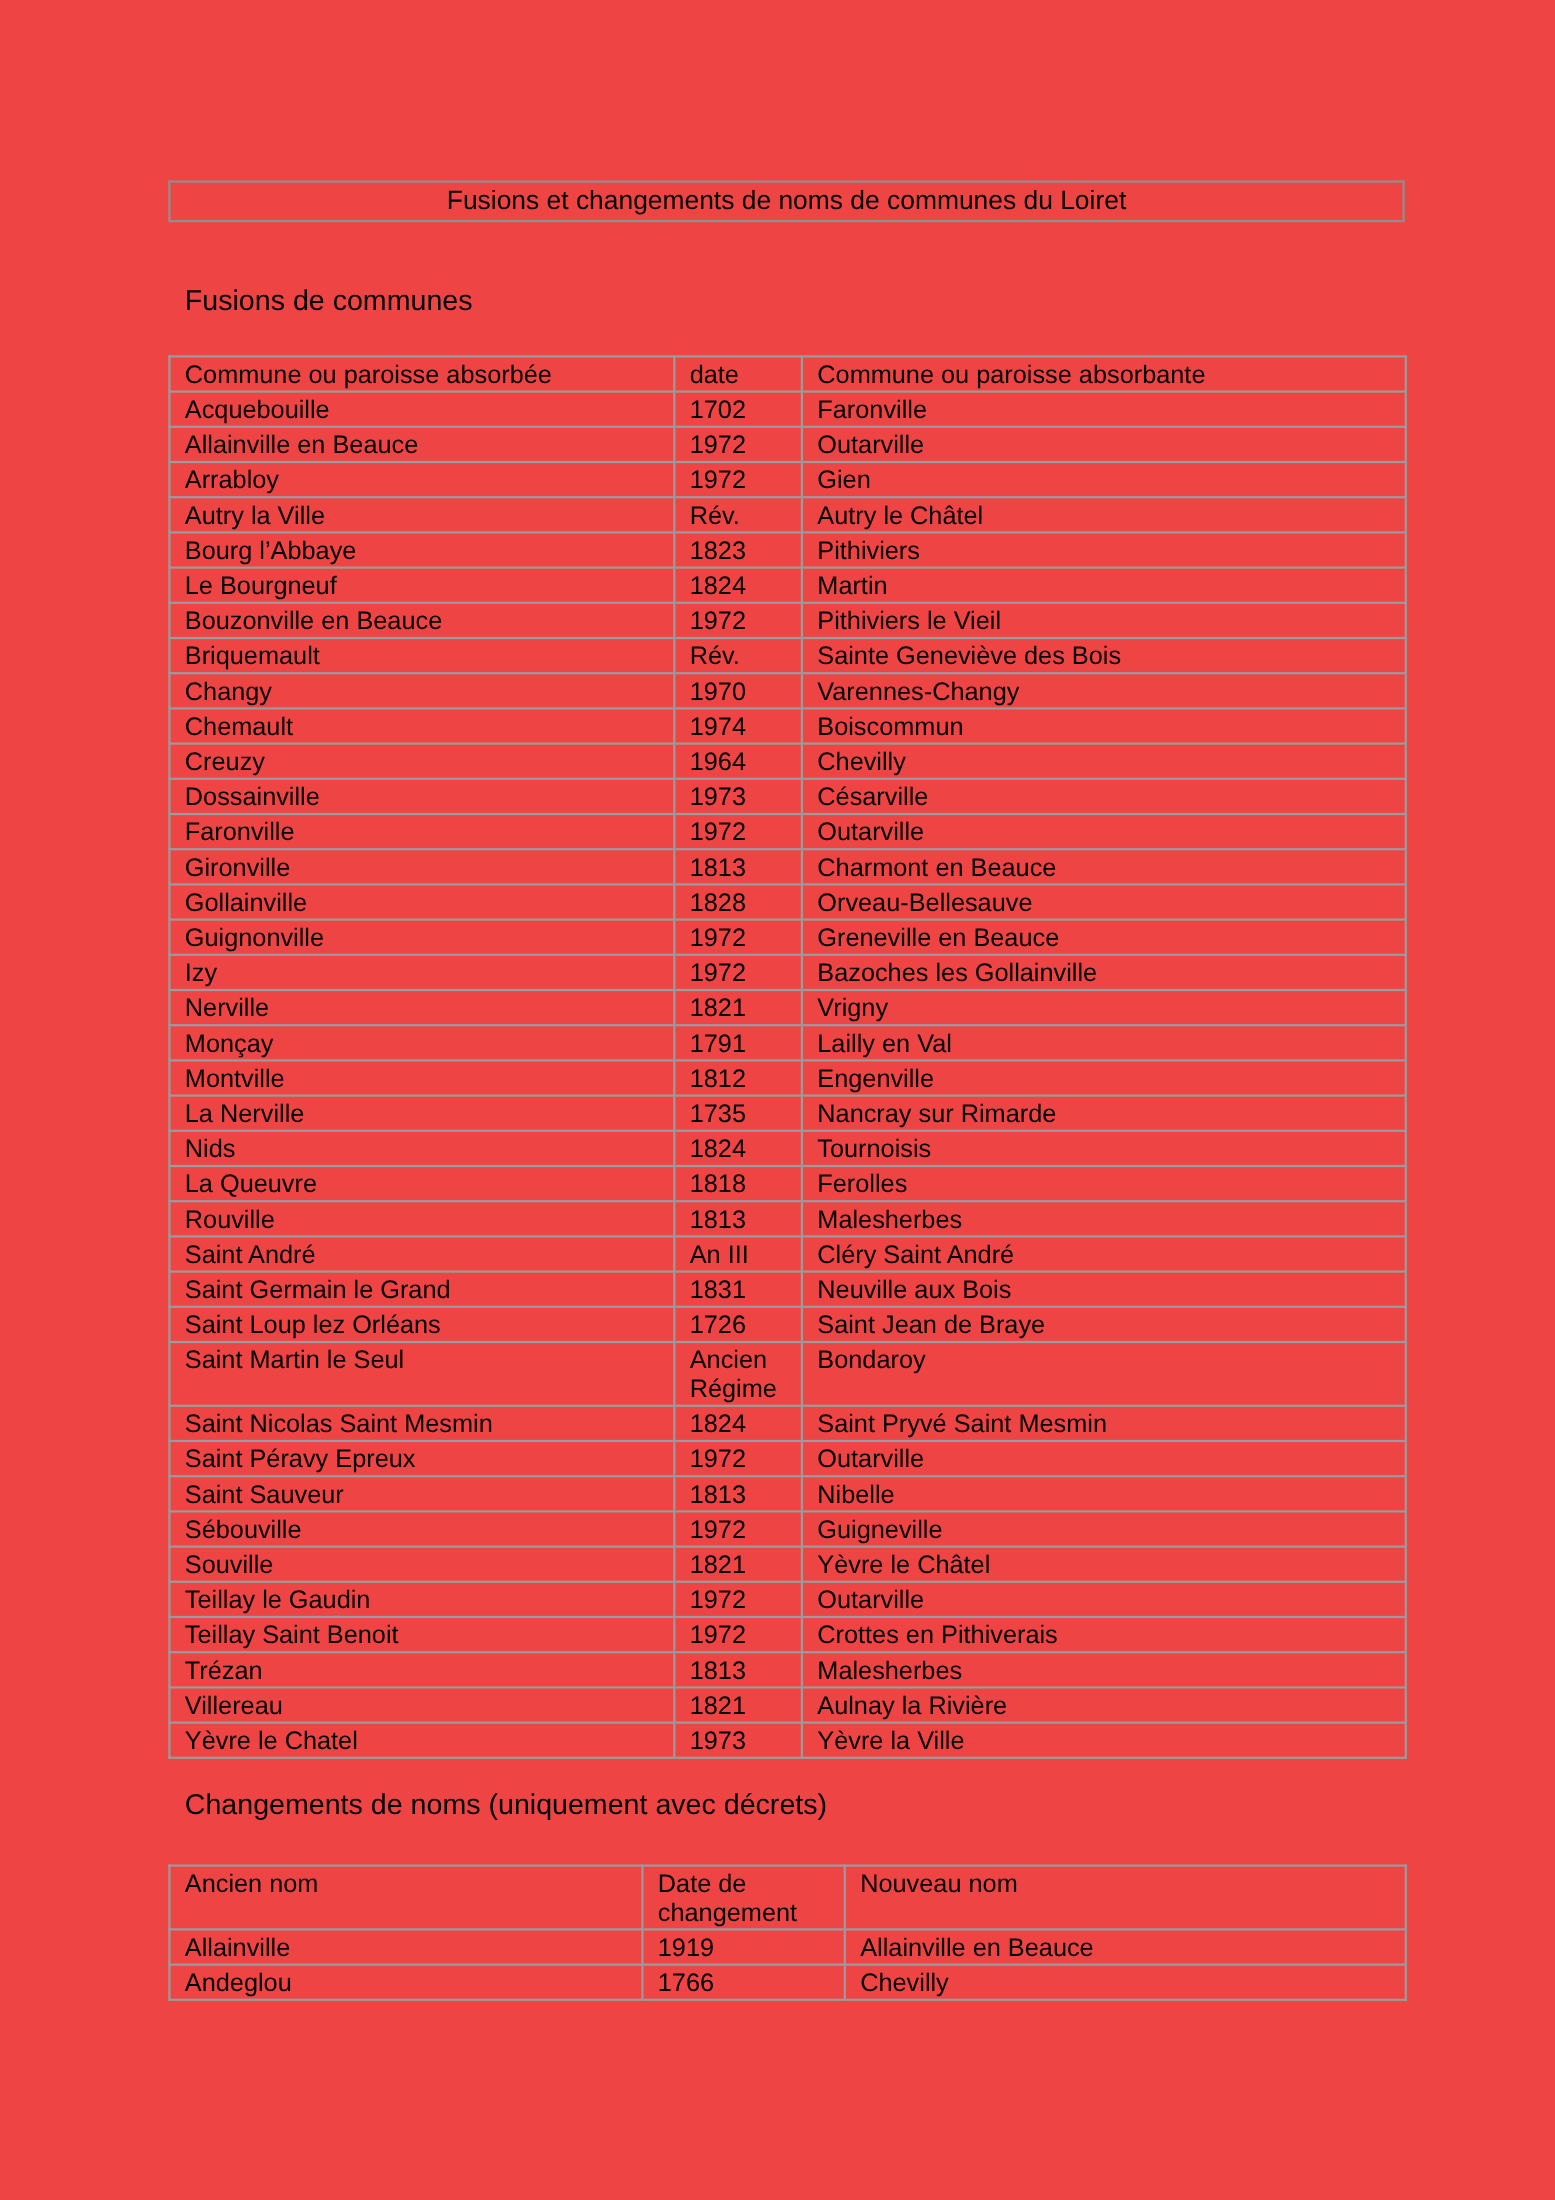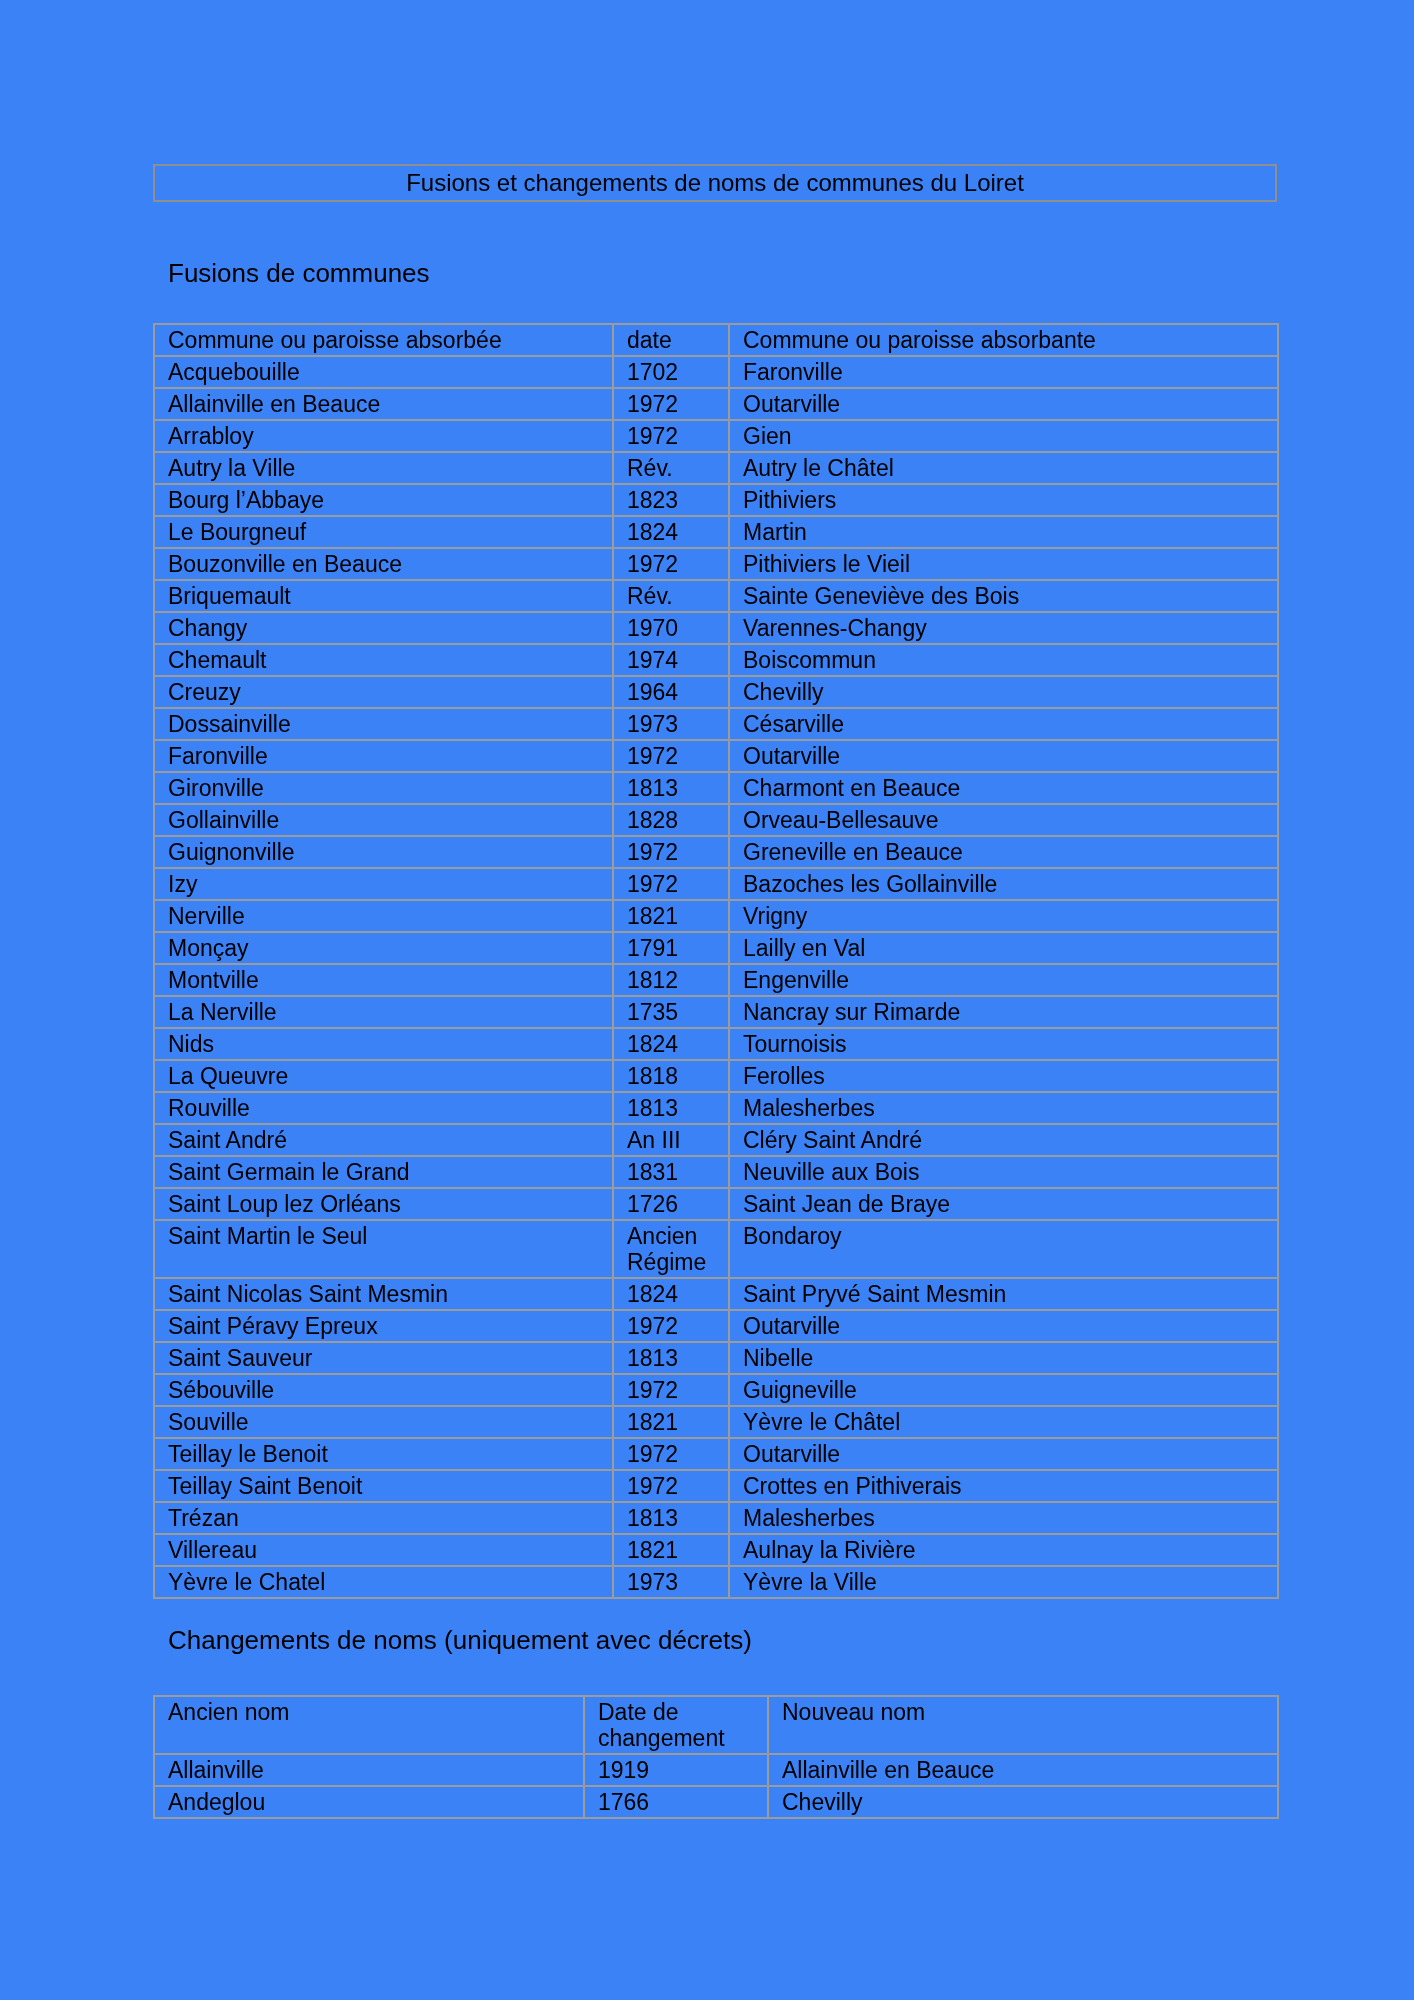--- a/index.html
+++ b/index.html
@@ -4,21 +4,21 @@
 <style>
   html, body {
     margin: 0;
     padding: 0;
     background: #ffffff;
   }
   .page {
     position: relative;
     width: 1414px;
     height: 2000px;
-    background: #3b82f6;
+    background: #ef4444;
     color: #000000;
     font-family: "Liberation Sans", "DejaVu Sans", sans-serif;
     overflow: hidden;
   }
   .title-box {
     position: absolute;
     left: 153px;
     top: 164px;
     width: 1124px;
     height: 38px;
@@ -251,21 +251,21 @@
           <td>Sébouville</td>
           <td>1972</td>
           <td>Guigneville</td>
         </tr>
         <tr>
           <td>Souville</td>
           <td>1821</td>
           <td>Yèvre le Châtel</td>
         </tr>
         <tr>
-          <td>Teillay le Benoit</td>
+          <td>Teillay le Gaudin</td>
           <td>1972</td>
           <td>Outarville</td>
         </tr>
         <tr>
           <td>Teillay Saint Benoit</td>
           <td>1972</td>
           <td>Crottes en Pithiverais</td>
         </tr>
         <tr>
           <td>Trézan</td>

